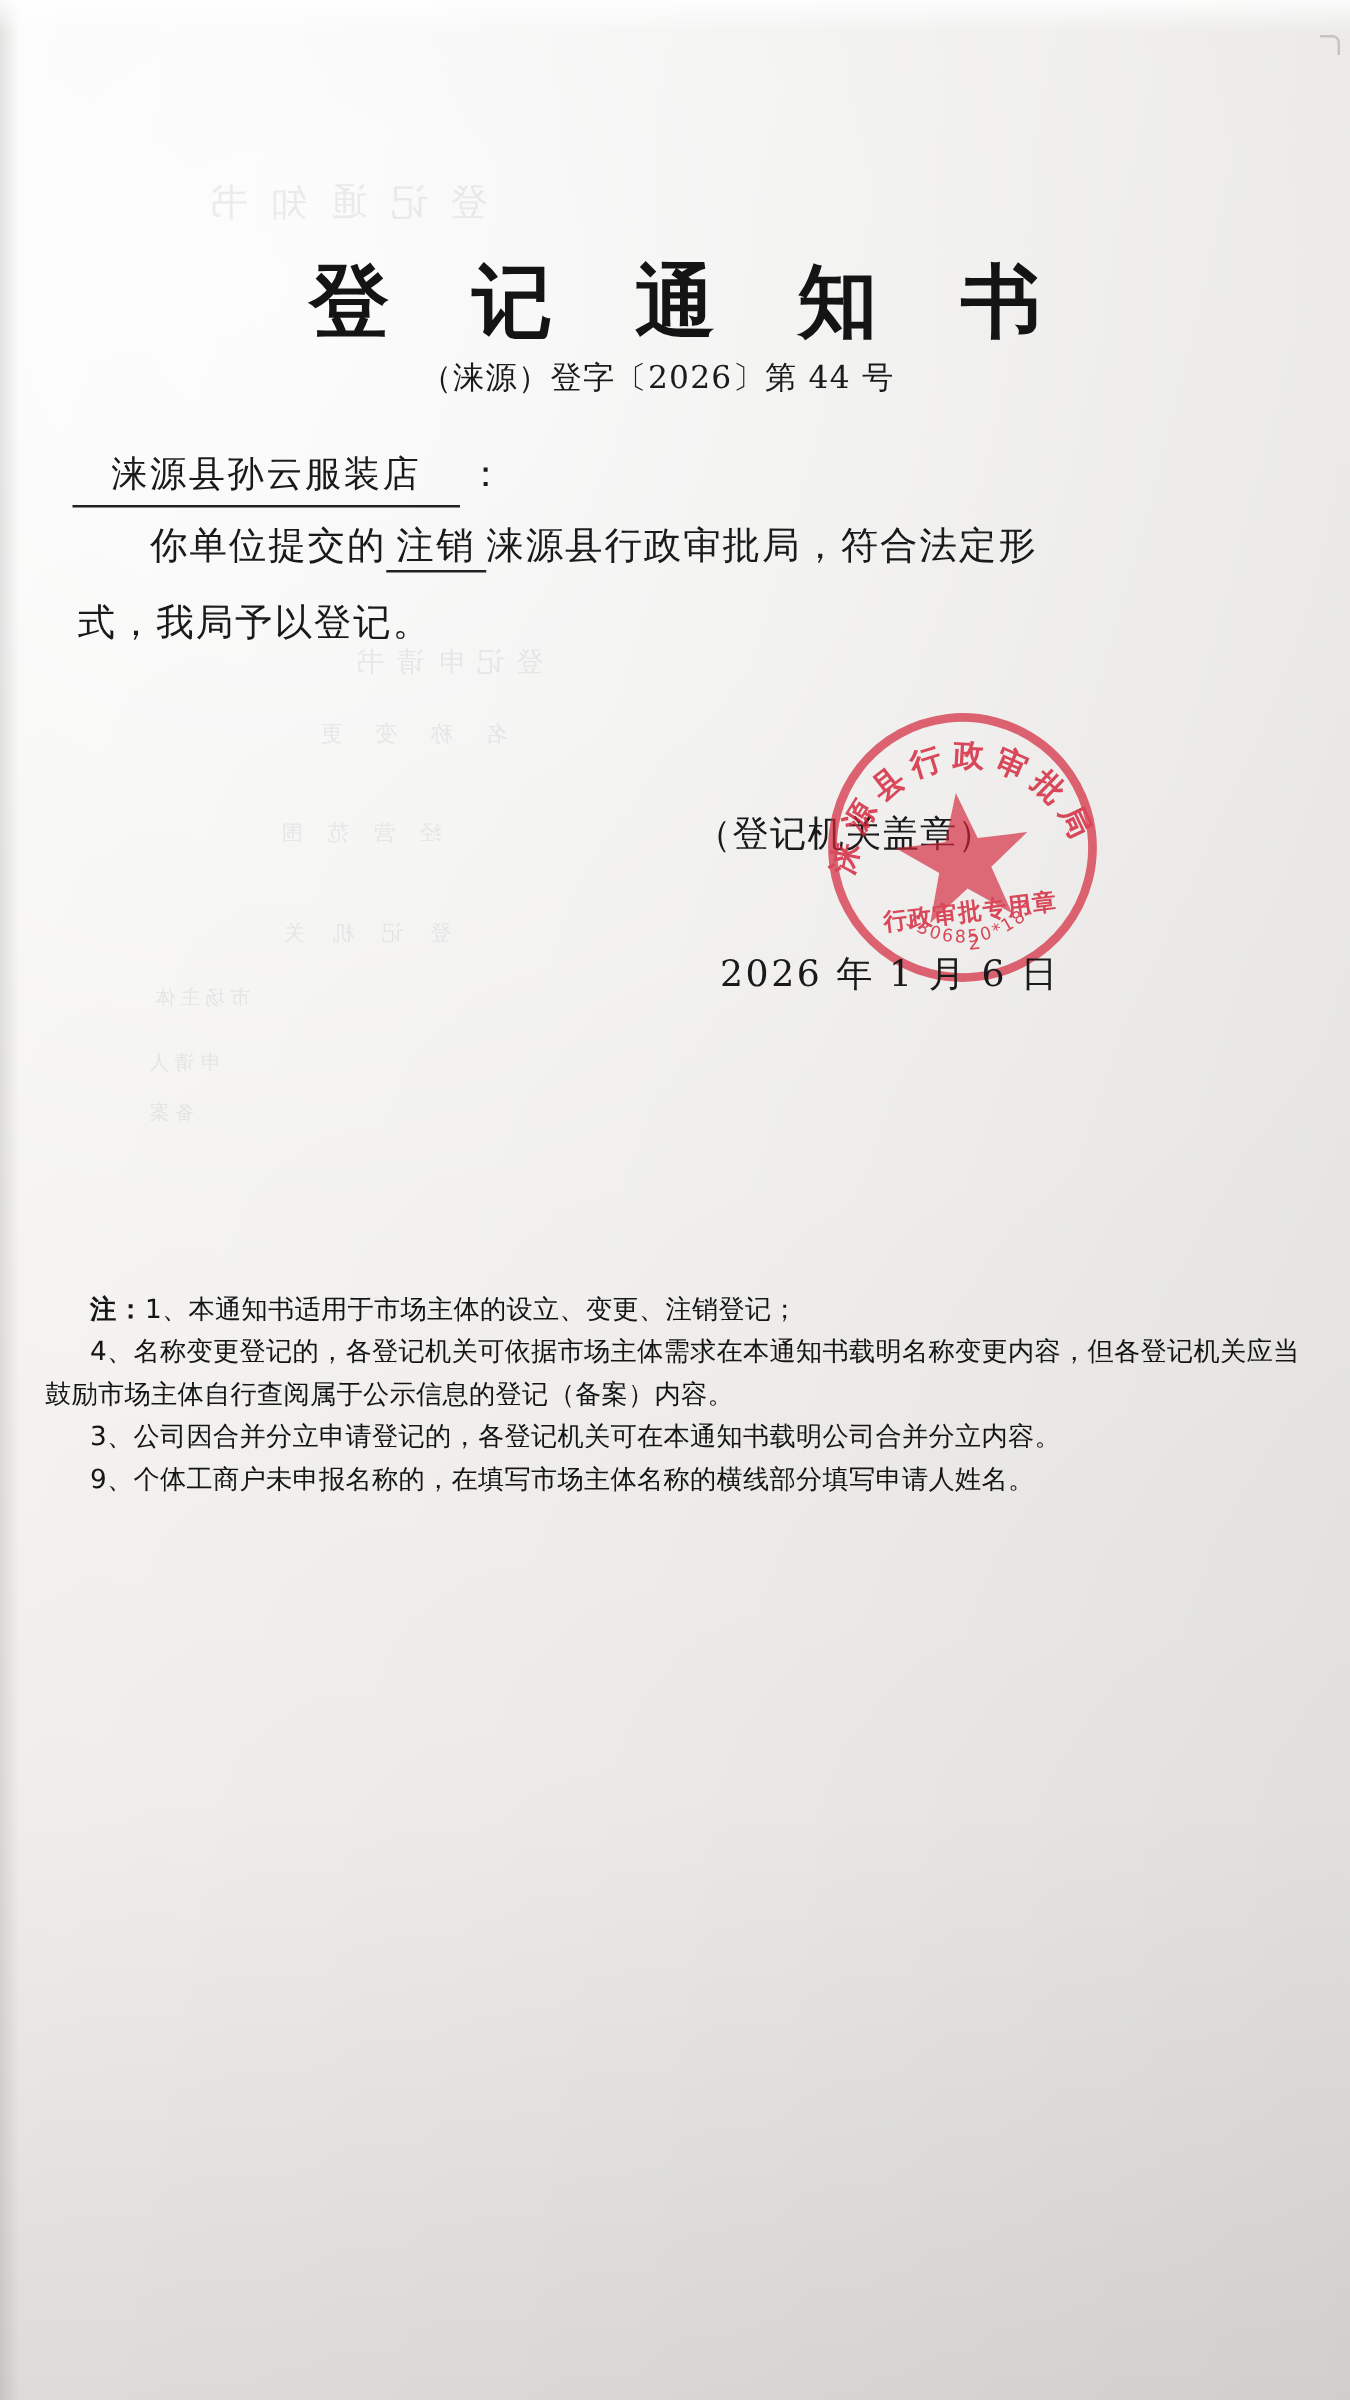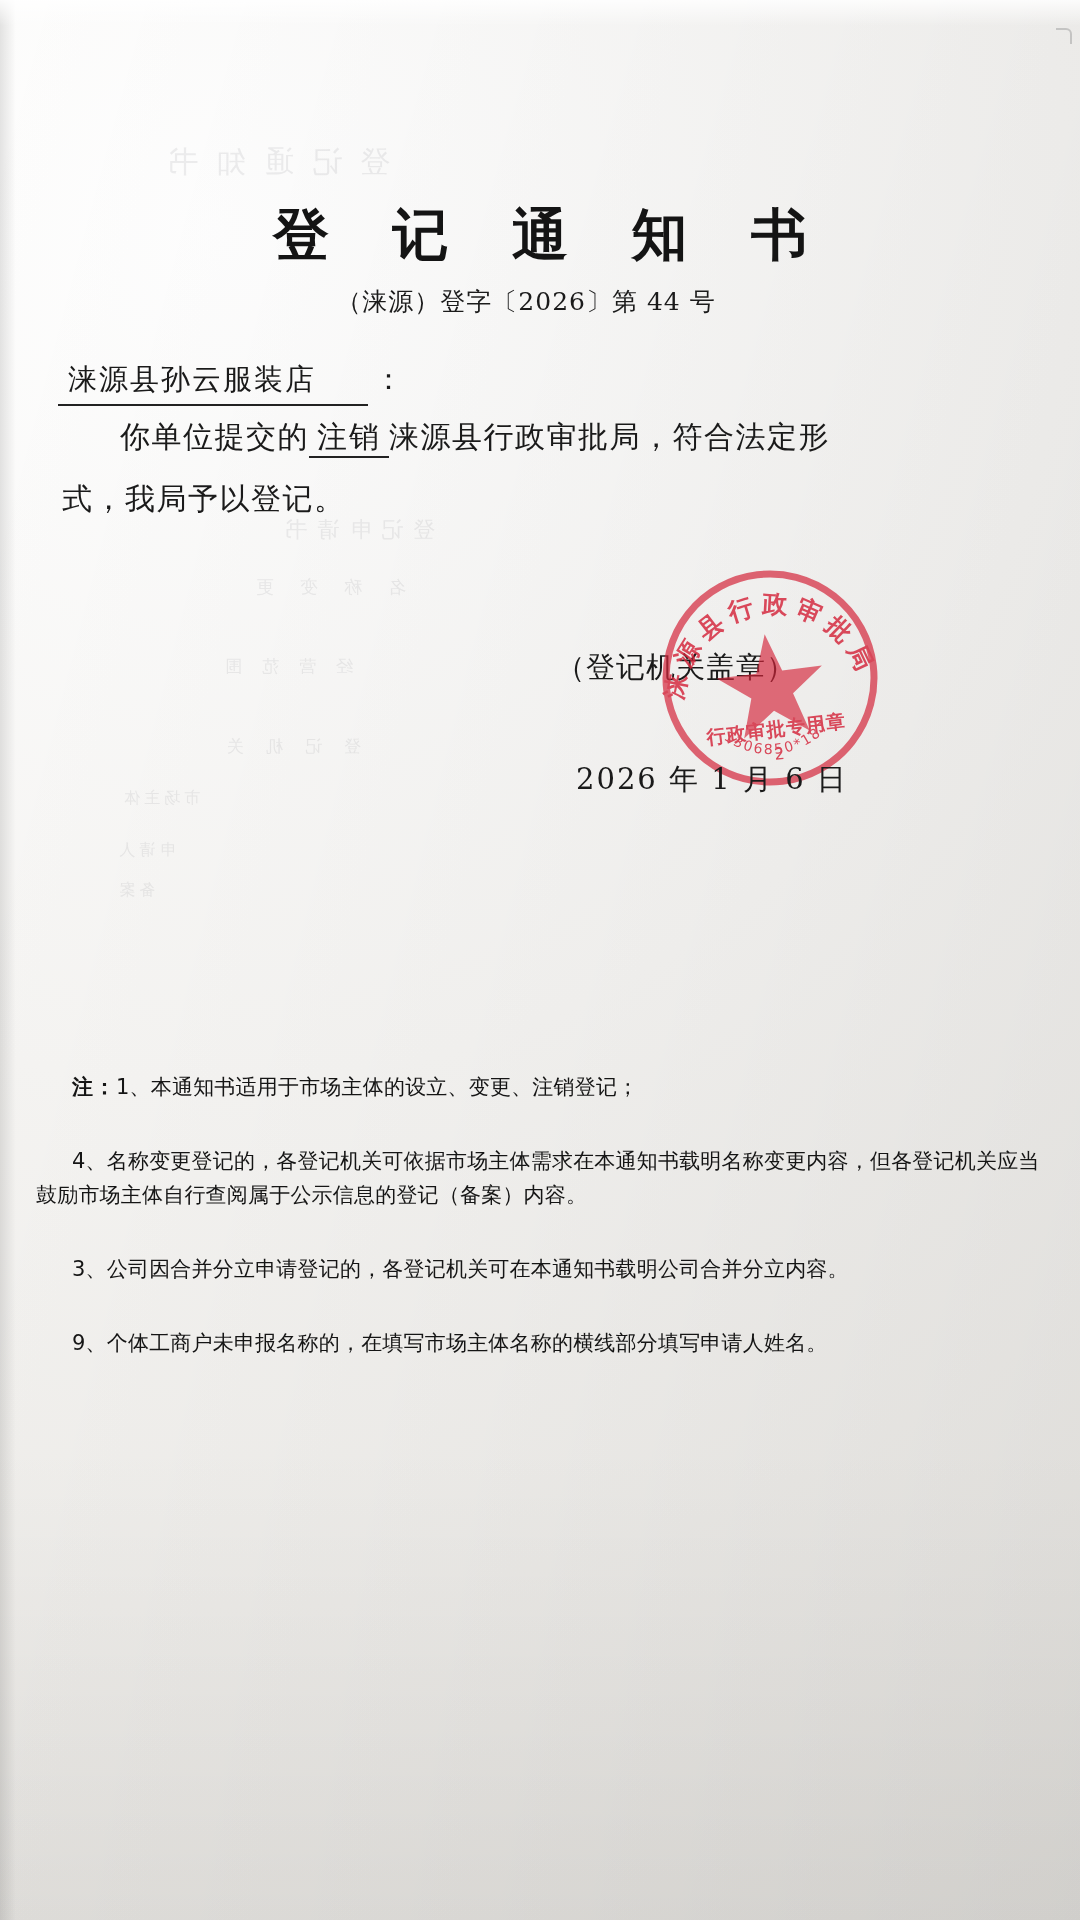--- a/index.html
+++ b/index.html
@@ -69,21 +69,21 @@
   .bleed-7 { top: 840px; left: 115px; font-size: 16px; letter-spacing: 4px; }
   .bleed-8 { top: 880px; left: 115px; font-size: 16px; letter-spacing: 4px; }
 
   
   .doc-title {
     position: absolute;
     top: 198px;
     left: 0;
     width: 1080px;
     text-align: center;
-    font-size: 56px;
+    font-size: 64px;
     letter-spacing: 22px;
     text-indent: 22px;
     font-weight: 700;
     font-family: "DejaVu Serif", "Liberation Serif", serif;
     color: #141414;
   }
   .doc-number {
     position: absolute;
     top: 285px;
     left: 0;
@@ -101,21 +101,21 @@
     left: 58px;
     font-size: 29px;
     letter-spacing: 1px;
     display: flex;
     align-items: baseline;
   }
   .addressee .name {
     border-bottom: 2px solid #222;
     padding: 0 10px 4px 10px;
     min-width: 290px;
-    text-align: left;
+    text-align: center;
     letter-spacing: 2px;
   }
   .addressee .colon {
     margin-left: 6px;
     padding-bottom: 4px;
   }
 
   
   .body-block {
     position: absolute;
@@ -172,21 +172,21 @@
     font-size: 21px;
     line-height: 34px;
     color: #151515;
     letter-spacing: 0.2px;
   }
   .notes .note-row { display: block; }
   .notes .note-head {
     font-weight: 700;
     letter-spacing: 1px;
   }
-  .note-indent { text-indent: 36px; margin-top: 40px; }
+  .note-indent { text-indent: 36px; }
 
   
   .corner-mark {
     position: absolute;
     top: 28px;
     right: 8px;
     width: 14px;
     height: 14px;
     border-top: 2px solid rgba(150,150,150,0.45);
     border-right: 2px solid rgba(150,150,150,0.45);

